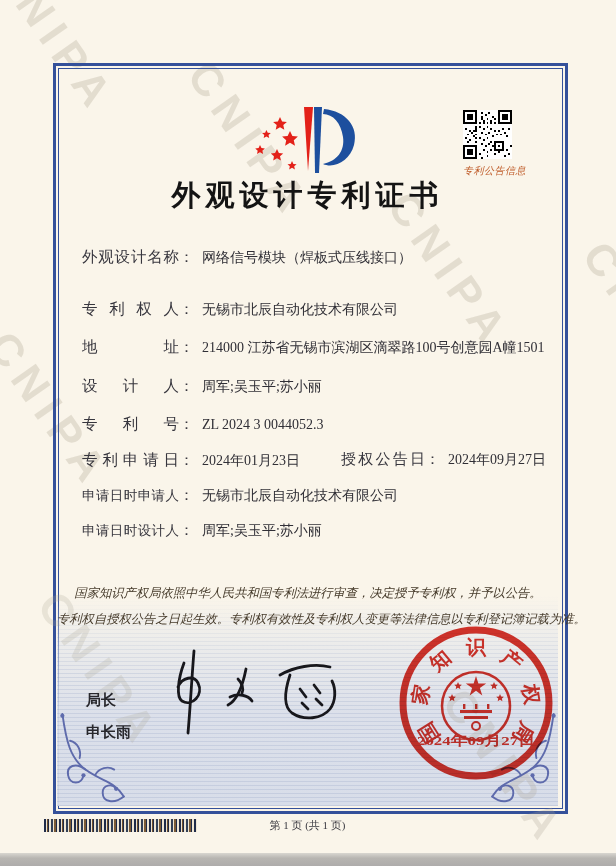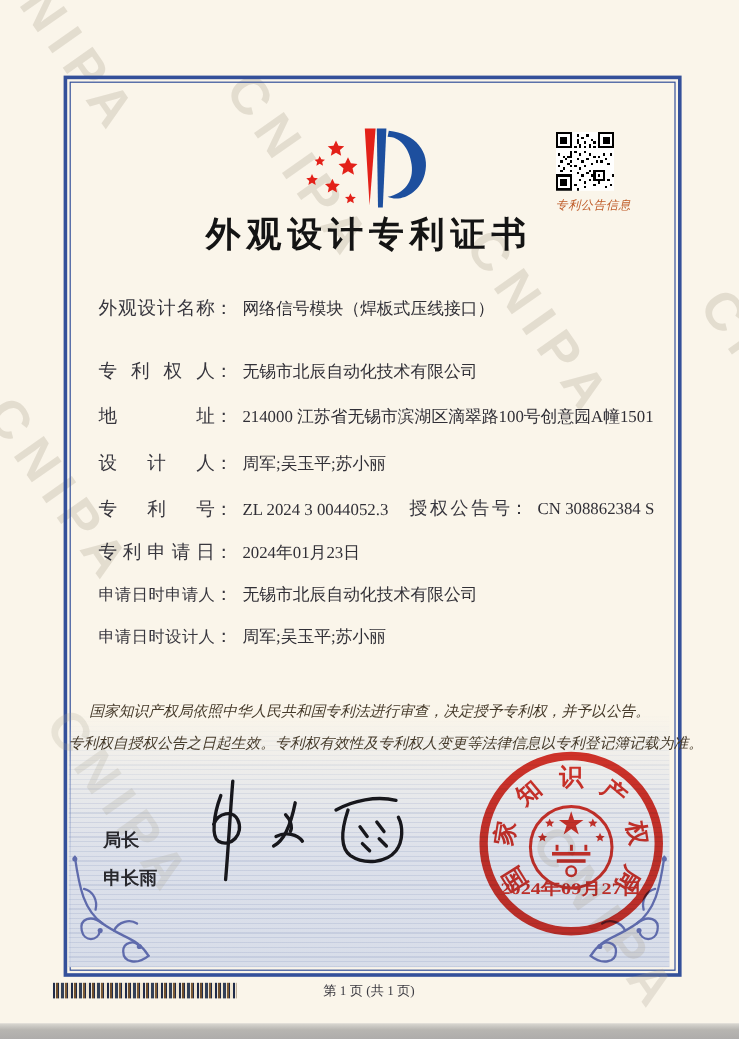--- a/index.html
+++ b/index.html
@@ -156,25 +156,25 @@
   </div>
   <div class="row" style="top:337px">
     <span class="flabel">地址</span><span class="colon">：</span><span class="fval">214000 江苏省无锡市滨湖区滴翠路100号创意园A幢1501</span>
   </div>
   <div class="row" style="top:376px">
     <span class="flabel">设计人</span><span class="colon">：</span><span class="fval">周军;吴玉平;苏小丽</span>
   </div>
   <div class="row" style="top:414px">
     <span class="flabel">专利号</span><span class="colon">：</span><span class="fval">ZL 2024 3 0044052.3</span>
   </div>
-  <div class="row c2" style="top:414px">
-    <span class="flabel">授权公告号</span><span class="colon">：</span><span class="fval">CN 308862384 S</span>
-  </div>
   <div class="row" style="top:450px">
     <span class="flabel">专利申请日</span><span class="colon">：</span><span class="fval">2024年01月23日</span>
+  </div>
+  <div class="row c2" style="top:450px">
+    <span class="flabel">授权公告日</span><span class="colon">：</span><span class="fval">2024年09月27日</span>
   </div>
   <div class="row" style="top:486px">
     <span class="flabel long">申请日时申请人</span><span class="colon">：</span><span class="fval">无锡市北辰自动化技术有限公司</span>
   </div>
   <div class="row" style="top:521px">
     <span class="flabel long">申请日时设计人</span><span class="colon">：</span><span class="fval">周军;吴玉平;苏小丽</span>
   </div>
 
   <div class="stmt" style="top:611px">专利权自授权公告之日起生效。专利权有效性及专利权人变更等法律信息以专利登记簿记载为准。</div>
   <div class="stmt" style="top:585px">国家知识产权局依照中华人民共和国专利法进行审查，决定授予专利权，并予以公告。</div>

